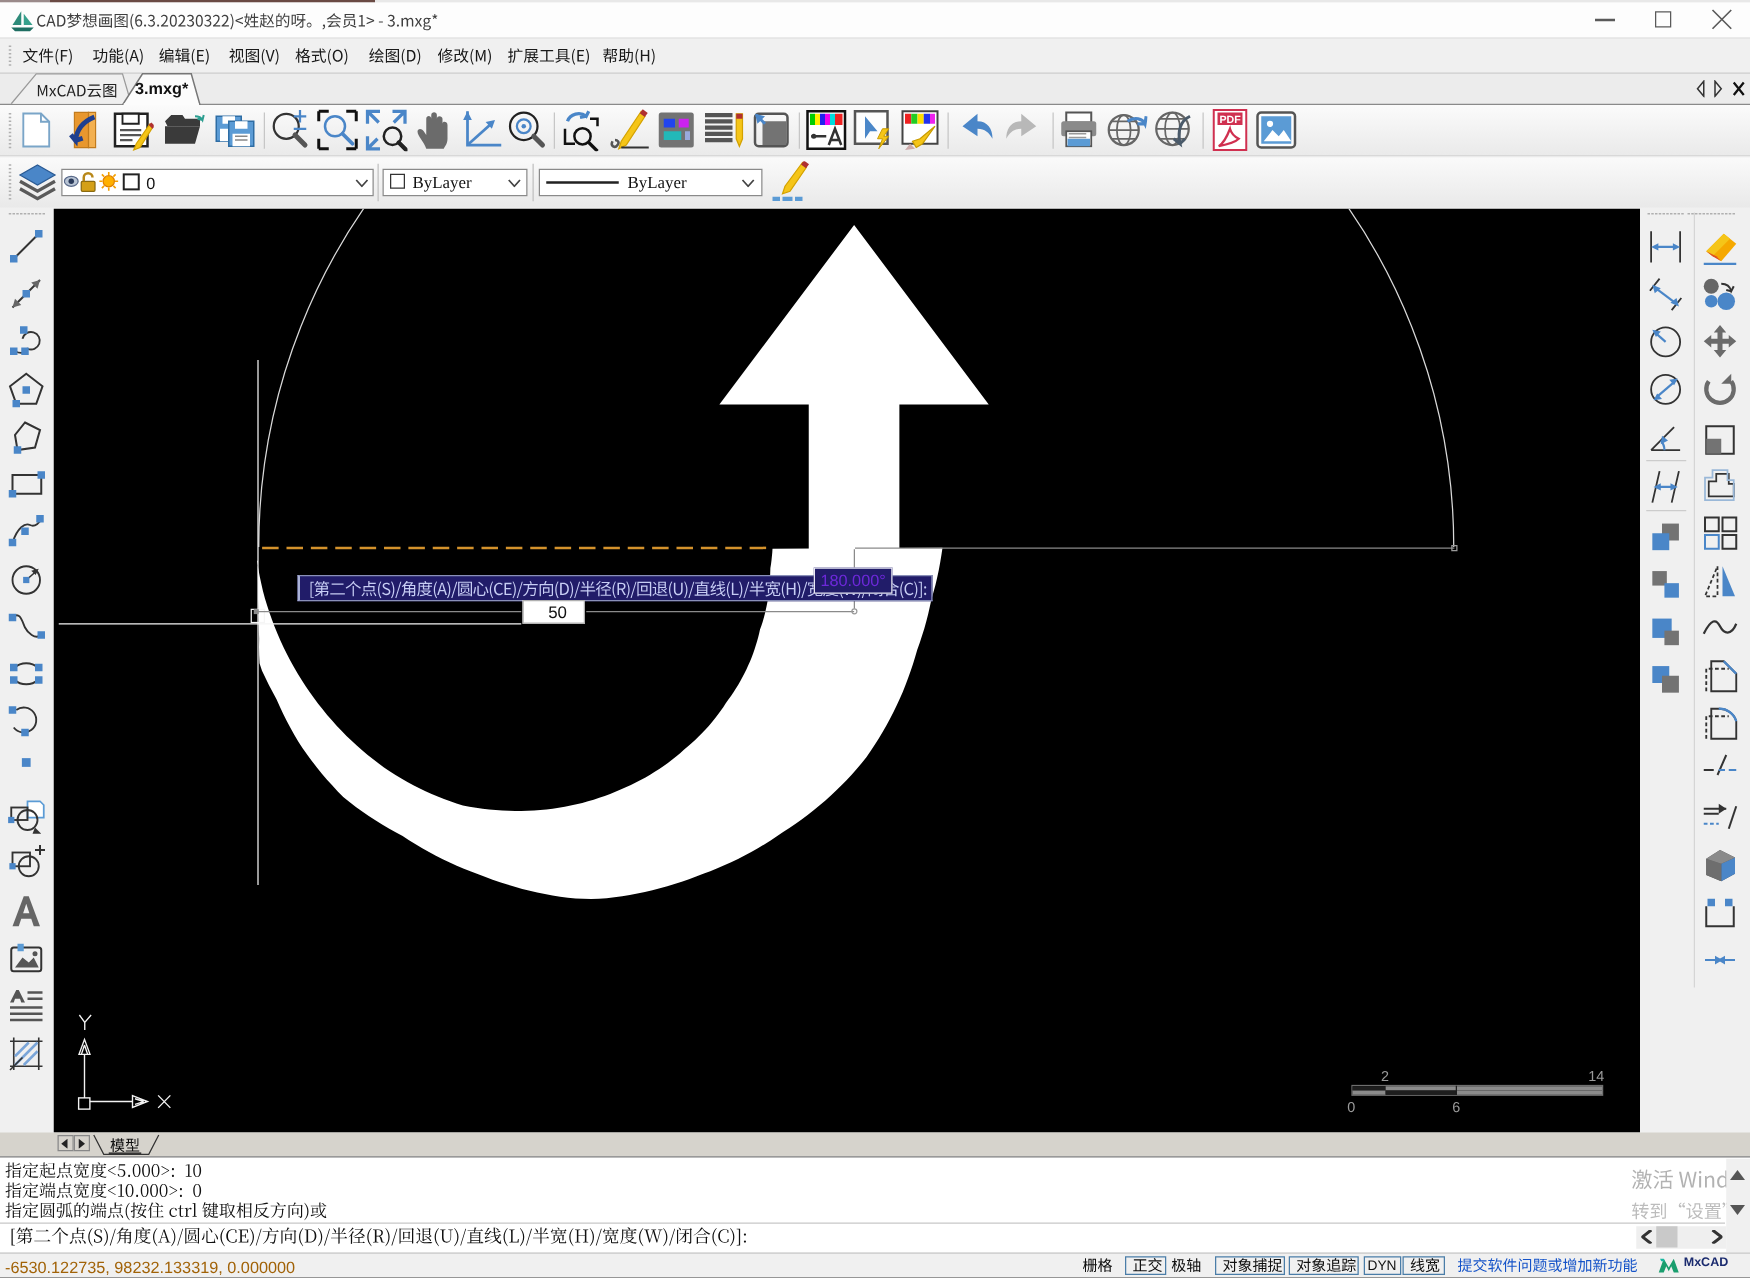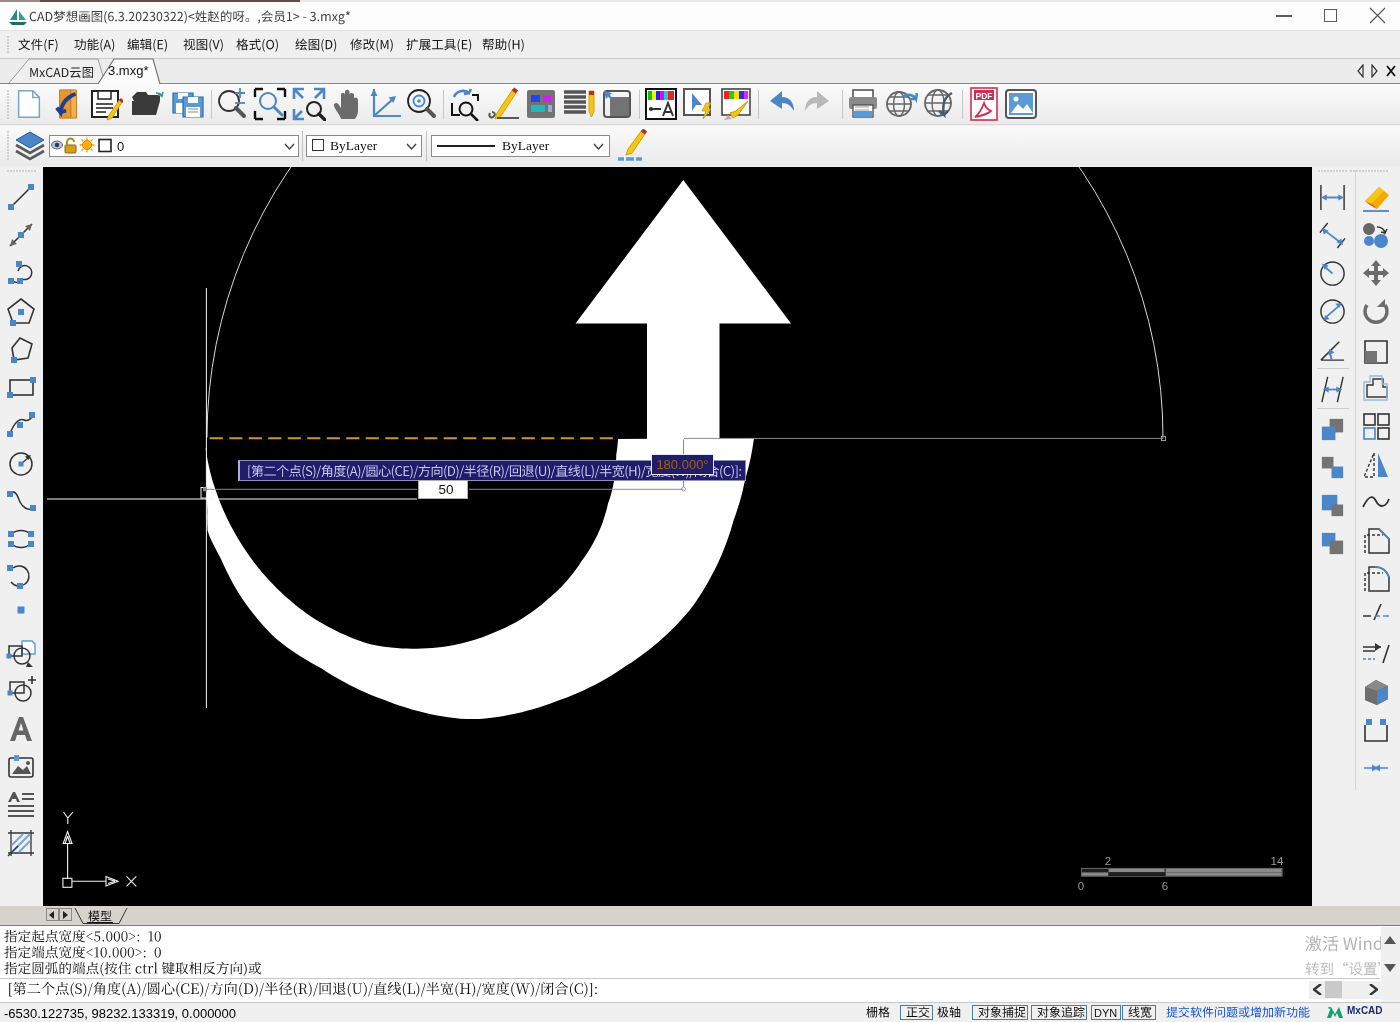--- a/index.html
+++ b/index.html
@@ -58,21 +58,21 @@
 <svg class="abs" style="left:6px;top:58px" width="110" height="26">
     <path d="M3 25 L23 1 L92 1 L99 25" fill="#efefef" stroke="#9a9a9a" stroke-width="1"></path>
   </svg>
 <svg style="position:absolute;left:29px;top:64.0px;overflow:visible" width="65" height="17">
     <path transform="translate(0,13.0)" d="M1.3 0.0H2.3V-5.0C2.3 -5.8 2.2 -6.9 2.1 -7.7H2.2L2.9 -5.6L4.6 -0.9H5.4L7.1 -5.6L7.8 -7.7H7.9C7.8 -6.9 7.8 -5.8 7.8 -5.0V0.0H8.8V-9.1H7.4L5.7 -4.2C5.5 -3.6 5.3 -3.0 5.1 -2.3H5.0C4.8 -3.0 4.6 -3.6 4.4 -4.2L2.6 -9.1H1.3Z M10.3 0.0H11.4L12.4 -1.6C12.6 -2.0 12.8 -2.4 13.0 -2.8H13.1C13.4 -2.4 13.6 -2.0 13.8 -1.6L14.8 0.0H16.1L13.8 -3.4L15.9 -6.7H14.7L13.9 -5.3C13.7 -4.9 13.5 -4.5 13.3 -4.1H13.2C13.0 -4.5 12.8 -4.9 12.6 -5.3L11.7 -6.7H10.4L12.5 -3.5Z M20.9 0.2C22.1 0.2 23.0 -0.3 23.7 -1.1L23.1 -1.9C22.5 -1.2 21.8 -0.8 21.0 -0.8C19.2 -0.8 18.1 -2.3 18.1 -4.6C18.1 -6.8 19.3 -8.2 21.0 -8.2C21.8 -8.2 22.4 -7.9 22.9 -7.4L23.5 -8.1C23.0 -8.7 22.1 -9.3 21.0 -9.3C18.7 -9.3 17.0 -7.5 17.0 -4.5C17.0 -1.6 18.6 0.2 20.9 0.2Z M24.2 0.0H25.4L26.2 -2.8H29.6L30.4 0.0H31.6L28.6 -9.1H27.3ZM26.5 -3.7 27.0 -5.1C27.3 -6.1 27.6 -7.1 27.9 -8.2H27.9C28.2 -7.1 28.5 -6.1 28.8 -5.1L29.3 -3.7Z M32.9 0.0H35.3C38.0 0.0 39.5 -1.7 39.5 -4.6C39.5 -7.5 38.0 -9.1 35.2 -9.1H32.9ZM34.1 -0.9V-8.2H35.1C37.3 -8.2 38.3 -6.9 38.3 -4.6C38.3 -2.3 37.3 -0.9 35.1 -0.9Z M42.3 -9.4V-8.5H50.7V-9.4ZM42.0 0.5C42.5 0.3 43.2 0.3 50.0 -0.3C50.3 0.2 50.6 0.6 50.8 1.0L51.7 0.5C51.1 -0.7 49.8 -2.5 48.8 -3.9L47.9 -3.4C48.4 -2.8 49.0 -1.9 49.5 -1.2L43.2 -0.7C44.2 -1.9 45.2 -3.4 46.1 -5.0H51.9V-5.9H40.9V-5.0H44.8C44.0 -3.4 42.9 -1.8 42.6 -1.4C42.2 -0.9 41.9 -0.6 41.6 -0.5C41.8 -0.2 41.9 0.3 42.0 0.5Z M57.3 -3.5C58.3 -3.2 59.5 -2.8 60.2 -2.5L60.6 -3.1C59.9 -3.4 58.7 -3.8 57.7 -4.0ZM56.0 -1.9C57.7 -1.7 59.9 -1.2 61.1 -0.8L61.5 -1.5C60.3 -1.8 58.1 -2.3 56.5 -2.5ZM53.7 -9.9V1.0H54.6V0.5H63.1V1.0H64.0V-9.9ZM54.6 -0.4V-9.0H63.1V-0.4ZM57.8 -8.8C57.1 -7.8 56.1 -6.8 55.0 -6.2C55.2 -6.0 55.5 -5.8 55.7 -5.6C56.0 -5.9 56.4 -6.2 56.8 -6.5C57.2 -6.1 57.6 -5.7 58.1 -5.4C57.1 -4.9 55.9 -4.5 54.8 -4.3C54.9 -4.1 55.1 -3.8 55.2 -3.5C56.4 -3.8 57.7 -4.3 58.9 -4.9C60.0 -4.4 61.1 -3.9 62.3 -3.7C62.4 -3.9 62.7 -4.2 62.8 -4.4C61.7 -4.6 60.6 -4.9 59.7 -5.4C60.6 -6.0 61.4 -6.7 61.9 -7.5L61.4 -7.8L61.2 -7.8H58.0C58.2 -8.0 58.4 -8.3 58.5 -8.5ZM57.3 -7.0 57.4 -7.1H60.6C60.2 -6.6 59.6 -6.2 58.9 -5.8C58.3 -6.1 57.7 -6.5 57.3 -7.0Z" fill="#222222"></path>
   </svg>
 <svg class="abs" style="left:94px;top:58px" width="75" height="26">
     <path d="M4 26 L20 1 L59 1 L66 26" fill="#fcfcfc" stroke="#777" stroke-width="1.2"></path>
     <path d="M5 25.5 L65 25.5" stroke="#fcfcfc" stroke-width="2"></path>
   </svg>
-<div class="abs" style="left:108px;top:63px;font-size:13px;font-weight:normal;color:#111">3.mxg*</div>
+<div class="abs" style="left:108px;top:63px;font-size:13px;font-weight:bold;color:#111">3.mxg*</div>
 <svg class="abs" style="left:1355px;top:64px" width="42" height="14">
     <path d="M8 1 L3 7 L8 13 Z" fill="none" stroke="#333" stroke-width="1.2"></path>
     <path d="M17 1 L22 7 L17 13 Z" fill="none" stroke="#333" stroke-width="1.2"></path>
     <path d="M32 2 L40 12 M40 2 L32 12" stroke="#111" stroke-width="1.8"></path>
   </svg>
 <div class="abs" style="left:0;top:84px;width:1400px;height:41px;background:linear-gradient(#fbfbfb,#eaeaea);border-bottom:1px solid #d8d8d8"></div>
 <svg class="abs" style="left:6px;top:90px" width="4" height="30">
     <path d="M1 1h2M1 4h2M1 7h2M1 10h2M1 13h2M1 16h2M1 19h2M1 22h2M1 25h2M1 28h2" stroke="#b0b0b0" stroke-width="1.2"></path>
   </svg>
 <div class="abs" style="left:211px;top:90px;width:1px;height:29px;background:#c6c6c6"></div>
@@ -552,21 +552,21 @@
 <text x="1165" y="889.5" text-anchor="middle">6</text>
 </g>
 </svg>
 <div class="abs" style="left:238px;top:459.5px;width:508px;height:21px;background:#211c69;border:1px solid #8a90b8;border-left:2.5px solid #aab2d8"></div>
 <svg style="position:absolute;left:247px;top:461.6px;overflow:visible" width="494" height="18">
     <path transform="translate(0,13.9)" d="M1.4 2.2H4.0V1.6H2.3V-9.8H4.0V-10.5H1.4Z M6.1 -5.3C6.0 -4.3 5.8 -3.2 5.6 -2.4H9.1C8.0 -1.2 6.3 -0.2 4.8 0.3C5.0 0.5 5.3 0.8 5.4 1.1C7.0 0.4 8.7 -0.7 9.9 -2.0V1.1H10.9V-2.4H14.7C14.5 -1.2 14.4 -0.7 14.2 -0.5C14.1 -0.4 14.0 -0.4 13.7 -0.4C13.5 -0.4 12.9 -0.4 12.2 -0.4C12.4 -0.2 12.5 0.2 12.5 0.5C13.2 0.5 13.8 0.5 14.2 0.5C14.6 0.5 14.8 0.4 15.0 0.2C15.4 -0.2 15.5 -1.0 15.7 -2.8C15.7 -3.0 15.7 -3.2 15.7 -3.2H10.9V-4.4H15.3V-7.4H5.6V-6.5H9.9V-5.3ZM6.9 -4.4H9.9V-3.2H6.7ZM10.9 -6.5H14.3V-5.3H10.9ZM6.6 -11.2C6.2 -9.9 5.4 -8.7 4.4 -7.9C4.7 -7.8 5.1 -7.6 5.3 -7.4C5.8 -7.9 6.3 -8.5 6.7 -9.2H7.4C7.7 -8.7 8.0 -8.0 8.1 -7.6L8.9 -7.9C8.9 -8.2 8.6 -8.7 8.4 -9.2H10.5V-10.0H7.1C7.3 -10.3 7.4 -10.6 7.6 -10.9ZM11.7 -11.2C11.4 -9.9 10.8 -8.8 10.0 -8.0C10.2 -7.9 10.6 -7.6 10.8 -7.5C11.2 -7.9 11.6 -8.5 12.0 -9.2H12.9C13.3 -8.7 13.7 -8.0 13.9 -7.6L14.8 -7.9C14.6 -8.3 14.3 -8.8 14.0 -9.2H16.3V-10.0H12.3C12.5 -10.3 12.6 -10.6 12.7 -10.9Z M18.3 -9.2V-8.1H27.8V-9.2ZM17.2 -1.4V-0.3H28.9V-1.4Z M35.1 -7.2V1.0H36.1V-7.2ZM35.7 -11.1C34.4 -8.9 32.0 -7.0 29.5 -5.9C29.7 -5.6 30.0 -5.3 30.2 -5.0C32.2 -6.0 34.2 -7.5 35.6 -9.3C37.4 -7.3 39.1 -6.0 41.1 -5.0C41.2 -5.3 41.5 -5.6 41.8 -5.9C39.8 -6.9 37.9 -8.1 36.2 -10.1L36.6 -10.7Z M44.7 -6.1H51.6V-3.8H44.7ZM46.1 -1.7C46.2 -0.8 46.3 0.3 46.3 0.9L47.3 0.8C47.3 0.2 47.2 -0.9 47.0 -1.8ZM48.8 -1.7C49.2 -0.9 49.6 0.3 49.7 0.9L50.7 0.7C50.5 0.0 50.1 -1.1 49.7 -1.9ZM51.5 -1.8C52.2 -1.0 52.9 0.2 53.2 1.0L54.1 0.6C53.8 -0.2 53.0 -1.3 52.4 -2.1ZM43.9 -2.0C43.5 -1.1 42.8 0.0 42.1 0.6L43.0 1.0C43.8 0.3 44.4 -0.8 44.9 -1.8ZM43.8 -7.1V-2.9H52.6V-7.1H48.6V-8.8H53.6V-9.7H48.6V-11.1H47.6V-7.1Z M57.3 2.6 58.1 2.3C56.9 0.4 56.4 -1.9 56.4 -4.1C56.4 -6.3 56.9 -8.6 58.1 -10.5L57.3 -10.8C56.1 -8.8 55.4 -6.7 55.4 -4.1C55.4 -1.5 56.1 0.6 57.3 2.6Z M62.0 0.2C64.0 0.2 65.3 -1.0 65.3 -2.6C65.3 -4.0 64.4 -4.7 63.3 -5.2L61.9 -5.8C61.2 -6.1 60.3 -6.4 60.3 -7.4C60.3 -8.2 61.0 -8.8 62.1 -8.8C63.0 -8.8 63.7 -8.4 64.3 -7.9L65.0 -8.7C64.3 -9.4 63.3 -9.8 62.1 -9.8C60.4 -9.8 59.1 -8.8 59.1 -7.3C59.1 -5.9 60.2 -5.2 61.1 -4.8L62.4 -4.2C63.4 -3.8 64.1 -3.5 64.1 -2.5C64.1 -1.5 63.3 -0.9 62.0 -0.9C61.0 -0.9 60.0 -1.4 59.4 -2.1L58.6 -1.3C59.5 -0.4 60.6 0.2 62.0 0.2Z M66.6 2.6C67.8 0.6 68.5 -1.5 68.5 -4.1C68.5 -6.7 67.8 -8.8 66.6 -10.8L65.8 -10.5C66.9 -8.6 67.5 -6.3 67.5 -4.1C67.5 -1.9 66.9 0.4 65.8 2.3Z M69.2 2.4H70.1L74.1 -10.5H73.2Z M77.2 -7.1H80.1V-5.5H77.2ZM77.2 -8.0H77.1C77.5 -8.5 77.9 -8.9 78.2 -9.4H81.9C81.6 -8.9 81.2 -8.4 80.9 -8.0ZM84.2 -7.1V-5.5H81.1V-7.1ZM78.1 -11.1C77.4 -9.8 76.2 -8.2 74.4 -7.0C74.6 -6.8 75.0 -6.5 75.1 -6.3C75.5 -6.5 75.8 -6.8 76.2 -7.1V-4.7C76.2 -3.1 76.0 -1.0 74.5 0.4C74.7 0.6 75.1 1.0 75.3 1.2C76.2 0.3 76.6 -0.8 76.9 -2.0H80.1V0.8H81.1V-2.0H84.2V-0.2C84.2 -0.0 84.1 0.0 83.9 0.0C83.7 0.1 82.9 0.1 82.0 0.0C82.2 0.3 82.3 0.7 82.4 1.0C83.5 1.0 84.2 1.0 84.6 0.8C85.1 0.7 85.2 0.4 85.2 -0.2V-8.0H82.0C82.5 -8.6 83.0 -9.2 83.4 -9.8L82.7 -10.3L82.5 -10.2H78.8L79.2 -10.9ZM77.2 -4.6H80.1V-2.9H77.1C77.1 -3.5 77.2 -4.1 77.2 -4.6ZM84.2 -4.6V-2.9H81.1V-4.6Z M91.3 -8.5V-7.4H89.2V-6.5H91.3V-4.3H96.5V-6.5H98.6V-7.4H96.5V-8.5H95.5V-7.4H92.3V-8.5ZM95.5 -6.5V-5.1H92.3V-6.5ZM96.2 -2.7C95.6 -2.0 94.8 -1.5 93.9 -1.0C92.9 -1.5 92.2 -2.0 91.6 -2.7ZM89.4 -3.5V-2.7H91.1L90.6 -2.5C91.2 -1.8 91.9 -1.1 92.8 -0.6C91.5 -0.2 90.2 0.0 88.8 0.1C88.9 0.4 89.1 0.7 89.2 1.0C90.8 0.8 92.4 0.5 93.8 -0.1C95.1 0.5 96.7 0.9 98.3 1.1C98.5 0.8 98.7 0.4 98.9 0.2C97.5 0.1 96.1 -0.2 94.9 -0.6C96.1 -1.2 97.1 -2.1 97.7 -3.2L97.1 -3.5L96.9 -3.5ZM92.5 -10.9C92.7 -10.6 92.9 -10.2 93.0 -9.8H87.9V-6.2C87.9 -4.2 87.8 -1.4 86.7 0.6C87.0 0.7 87.4 0.9 87.6 1.1C88.7 -1.0 88.9 -4.1 88.9 -6.2V-8.8H98.7V-9.8H94.1C94.0 -10.2 93.7 -10.7 93.5 -11.2Z M102.0 2.6 102.7 2.3C101.6 0.4 101.0 -1.9 101.0 -4.1C101.0 -6.3 101.6 -8.6 102.7 -10.5L102.0 -10.8C100.7 -8.8 100.0 -6.7 100.0 -4.1C100.0 -1.5 100.7 0.6 102.0 2.6Z M102.7 0.0H103.9L104.9 -3.0H108.4L109.3 0.0H110.6L107.3 -9.7H106.0ZM105.2 -3.9 105.6 -5.4C106.0 -6.5 106.3 -7.6 106.6 -8.7H106.7C107.0 -7.6 107.3 -6.5 107.6 -5.4L108.1 -3.9Z M111.4 2.6C112.6 0.6 113.3 -1.5 113.3 -4.1C113.3 -6.7 112.6 -8.8 111.4 -10.8L110.6 -10.5C111.7 -8.6 112.3 -6.3 112.3 -4.1C112.3 -1.9 111.7 0.4 110.6 2.3Z M114.0 2.4H114.9L118.9 -10.5H118.0Z M122.9 -8.3H127.1V-7.3H122.9ZM122.0 -9.0V-6.6H128.0V-9.0ZM124.7 -4.6V-3.9C124.7 -3.1 124.4 -2.0 120.9 -1.4C121.0 -1.2 121.3 -0.8 121.4 -0.6C125.1 -1.5 125.5 -2.8 125.5 -3.8V-4.6ZM125.3 -2.1C126.4 -1.7 127.8 -1.0 128.5 -0.6L128.9 -1.3C128.2 -1.7 126.8 -2.3 125.7 -2.8ZM121.7 -5.8V-2.4H122.6V-5.1H127.4V-2.5H128.4V-5.8ZM119.5 -10.5V1.0H120.5V0.5H129.6V1.0H130.6V-10.5ZM120.5 -0.3V-9.7H129.6V-0.3Z M134.9 -7.4V-0.9C134.9 0.4 135.3 0.8 136.8 0.8C137.1 0.8 139.1 0.8 139.4 0.8C140.9 0.8 141.2 0.1 141.4 -2.4C141.1 -2.5 140.7 -2.7 140.4 -2.9C140.3 -0.6 140.2 -0.1 139.4 -0.1C138.9 -0.1 137.2 -0.1 136.9 -0.1C136.1 -0.1 136.0 -0.2 136.0 -0.9V-7.4ZM132.8 -6.4C132.6 -4.8 132.2 -2.8 131.6 -1.4L132.6 -1.0C133.2 -2.4 133.6 -4.7 133.8 -6.2ZM141.1 -6.4C141.8 -4.8 142.5 -2.7 142.8 -1.4L143.8 -1.8C143.5 -3.1 142.8 -5.2 142.0 -6.8ZM135.5 -10.0C136.8 -9.1 138.4 -7.8 139.1 -7.0L139.8 -7.7C139.0 -8.5 137.5 -9.8 136.2 -10.6Z M146.8 2.6 147.5 2.3C146.4 0.4 145.8 -1.9 145.8 -4.1C145.8 -6.3 146.4 -8.6 147.5 -10.5L146.8 -10.8C145.6 -8.8 144.8 -6.7 144.8 -4.1C144.8 -1.5 145.6 0.6 146.8 2.6Z M152.4 0.2C153.7 0.2 154.6 -0.3 155.4 -1.2L154.7 -2.0C154.1 -1.3 153.4 -0.9 152.5 -0.9C150.6 -0.9 149.5 -2.4 149.5 -4.9C149.5 -7.3 150.7 -8.8 152.5 -8.8C153.4 -8.8 154.0 -8.4 154.5 -7.9L155.2 -8.7C154.6 -9.3 153.7 -9.8 152.5 -9.8C150.1 -9.8 148.2 -8.0 148.2 -4.8C148.2 -1.7 150.0 0.2 152.4 0.2Z M156.6 0.0H162.3V-1.0H157.8V-4.6H161.5V-5.6H157.8V-8.6H162.2V-9.7H156.6Z M163.7 2.6C164.9 0.6 165.7 -1.5 165.7 -4.1C165.7 -6.7 164.9 -8.8 163.7 -10.8L163.0 -10.5C164.1 -8.6 164.7 -6.3 164.7 -4.1C164.7 -1.9 164.1 0.4 163.0 2.3Z M166.4 2.4H167.3L171.2 -10.5H170.4Z M176.6 -10.8C177.0 -10.2 177.4 -9.3 177.5 -8.8H171.7V-7.8H175.3C175.1 -4.8 174.8 -1.4 171.4 0.3C171.7 0.5 172.0 0.8 172.1 1.1C174.6 -0.2 175.6 -2.4 176.1 -4.8H180.8C180.6 -1.8 180.3 -0.5 179.9 -0.2C179.8 -0.0 179.6 0.0 179.3 0.0C178.9 0.0 178.0 -0.0 177.1 -0.1C177.3 0.2 177.4 0.6 177.4 0.9C178.3 0.9 179.2 1.0 179.6 0.9C180.1 0.9 180.5 0.8 180.8 0.4C181.3 -0.1 181.6 -1.5 181.8 -5.3C181.9 -5.4 181.9 -5.7 181.9 -5.7H176.2C176.3 -6.4 176.3 -7.1 176.4 -7.8H183.2V-8.8H177.6L178.5 -9.2C178.3 -9.7 177.9 -10.5 177.6 -11.2Z M189.2 -11.1C189.0 -10.4 188.7 -9.5 188.3 -8.8H184.7V1.1H185.7V-7.8H194.4V-0.3C194.4 -0.0 194.3 0.1 194.0 0.1C193.7 0.1 192.8 0.1 191.9 0.0C192.0 0.3 192.2 0.8 192.2 1.1C193.4 1.1 194.3 1.0 194.7 0.9C195.2 0.7 195.4 0.4 195.4 -0.3V-8.8H189.4C189.7 -9.4 190.1 -10.2 190.4 -10.9ZM188.3 -5.2H191.6V-2.6H188.3ZM187.4 -6.1V-0.8H188.3V-1.7H192.6V-6.1Z M199.1 2.6 199.9 2.3C198.7 0.4 198.2 -1.9 198.2 -4.1C198.2 -6.3 198.7 -8.6 199.9 -10.5L199.1 -10.8C197.9 -8.8 197.2 -6.7 197.2 -4.1C197.2 -1.5 197.9 0.6 199.1 2.6Z M201.1 0.0H203.6C206.5 0.0 208.1 -1.8 208.1 -4.9C208.1 -8.0 206.5 -9.7 203.6 -9.7H201.1ZM202.4 -1.0V-8.7H203.4C205.7 -8.7 206.9 -7.3 206.9 -4.9C206.9 -2.4 205.7 -1.0 203.4 -1.0Z M209.6 2.6C210.8 0.6 211.5 -1.5 211.5 -4.1C211.5 -6.7 210.8 -8.8 209.6 -10.8L208.8 -10.5C210.0 -8.6 210.5 -6.3 210.5 -4.1C210.5 -1.9 210.0 0.4 208.8 2.3Z M212.3 2.4H213.1L217.1 -10.5H216.2Z M218.6 -10.4C219.2 -9.5 219.9 -8.2 220.1 -7.4L221.1 -7.8C220.8 -8.6 220.1 -9.8 219.5 -10.7ZM226.9 -10.8C226.6 -9.8 225.9 -8.5 225.3 -7.7L226.2 -7.4C226.7 -8.2 227.4 -9.4 228.0 -10.4ZM222.7 -11.1V-6.8H218.2V-5.8H222.7V-3.7H217.4V-2.7H222.7V1.0H223.7V-2.7H229.2V-3.7H223.7V-5.8H228.4V-6.8H223.7V-11.1Z M232.6 -11.1C232.1 -10.1 230.9 -9.0 229.9 -8.3C230.1 -8.1 230.3 -7.8 230.4 -7.5C231.6 -8.3 232.8 -9.5 233.6 -10.7ZM234.3 -10.4V-9.5H239.4C238.0 -7.7 235.6 -6.3 233.4 -5.6C233.6 -5.4 233.8 -5.0 234.0 -4.8C235.2 -5.2 236.6 -5.9 237.8 -6.7C239.0 -6.2 240.5 -5.4 241.3 -4.8L241.9 -5.6C241.1 -6.1 239.8 -6.8 238.6 -7.3C239.6 -8.1 240.4 -9.0 241.0 -10.0L240.2 -10.4L240.1 -10.4ZM234.3 -4.4V-3.5H237.2V-0.2H233.5V0.7H241.9V-0.2H238.2V-3.5H241.1V-4.4ZM232.9 -8.1C232.1 -6.8 230.9 -5.4 229.7 -4.6C229.9 -4.3 230.2 -3.8 230.2 -3.6C230.7 -4.0 231.2 -4.4 231.6 -4.9V1.1H232.6V-6.1C233.0 -6.7 233.4 -7.2 233.7 -7.8Z M245.0 2.6 245.7 2.3C244.6 0.4 244.0 -1.9 244.0 -4.1C244.0 -6.3 244.6 -8.6 245.7 -10.5L245.0 -10.8C243.8 -8.8 243.0 -6.7 243.0 -4.1C243.0 -1.5 243.8 0.6 245.0 2.6Z M248.2 -5.1V-8.7H249.8C251.4 -8.7 252.2 -8.2 252.2 -7.0C252.2 -5.7 251.4 -5.1 249.8 -5.1ZM252.3 0.0H253.7L251.2 -4.2C252.5 -4.6 253.4 -5.5 253.4 -7.0C253.4 -9.0 252.0 -9.7 250.0 -9.7H247.0V0.0H248.2V-4.1H250.0Z M254.7 2.6C255.9 0.6 256.7 -1.5 256.7 -4.1C256.7 -6.7 255.9 -8.8 254.7 -10.8L254.0 -10.5C255.1 -8.6 255.7 -6.3 255.7 -4.1C255.7 -1.9 255.1 0.4 254.0 2.3Z M257.4 2.4H258.3L262.2 -10.5H261.4Z M266.8 -6.6H270.0V-3.6H266.8ZM265.8 -7.5V-2.7H271.0V-7.5ZM262.9 -10.5V1.0H263.9V0.3H272.9V1.0H274.0V-10.5ZM263.9 -0.6V-9.6H272.9V-0.6Z M275.5 -10.0C276.2 -9.4 277.0 -8.5 277.4 -7.9L278.2 -8.4C277.8 -9.1 276.9 -9.9 276.2 -10.6ZM284.7 -7.7V-6.4H280.6V-7.7ZM284.7 -8.4H280.6V-9.7H284.7ZM279.5 -1.1C279.7 -1.3 280.1 -1.4 282.9 -2.2C282.9 -2.4 282.9 -2.8 282.9 -3.0L280.6 -2.4V-5.5H285.7V-10.5H279.6V-2.9C279.6 -2.3 279.2 -2.0 279.0 -1.9C279.2 -1.7 279.4 -1.3 279.5 -1.1ZM281.8 -4.6C283.2 -3.6 284.9 -2.1 285.7 -1.1L286.4 -1.7C286.0 -2.2 285.3 -2.9 284.5 -3.5C285.2 -3.9 286.0 -4.5 286.7 -5.0L285.9 -5.6C285.4 -5.1 284.6 -4.5 283.9 -4.0C283.4 -4.4 282.9 -4.8 282.5 -5.1ZM277.8 -6.4H275.1V-5.5H276.9V-1.4C276.3 -1.2 275.6 -0.6 274.9 0.0L275.6 0.8C276.3 0.0 276.9 -0.7 277.4 -0.7C277.7 -0.7 278.2 -0.3 278.7 0.0C279.6 0.6 280.8 0.7 282.3 0.7C283.6 0.7 285.9 0.6 286.9 0.6C286.9 0.3 287.0 -0.2 287.1 -0.4C285.8 -0.3 283.9 -0.2 282.3 -0.2C280.9 -0.2 279.8 -0.3 278.9 -0.7C278.4 -1.0 278.1 -1.3 277.8 -1.4Z M290.1 2.6 290.9 2.3C289.7 0.4 289.2 -1.9 289.2 -4.1C289.2 -6.3 289.7 -8.6 290.9 -10.5L290.1 -10.8C288.9 -8.8 288.2 -6.7 288.2 -4.1C288.2 -1.5 288.9 0.6 290.1 2.6Z M295.6 0.2C297.6 0.2 299.1 -0.9 299.1 -4.0V-9.7H297.9V-4.0C297.9 -1.6 296.9 -0.9 295.6 -0.9C294.3 -0.9 293.3 -1.6 293.3 -4.0V-9.7H292.1V-4.0C292.1 -0.9 293.6 0.2 295.6 0.2Z M301.0 2.6C302.2 0.6 303.0 -1.5 303.0 -4.1C303.0 -6.7 302.2 -8.8 301.0 -10.8L300.3 -10.5C301.4 -8.6 302.0 -6.3 302.0 -4.1C302.0 -1.9 301.4 0.4 300.3 2.3Z M303.7 2.4H304.6L308.5 -10.5H307.7Z M310.6 -8.0V-0.3H308.7V0.6H320.7V-0.3H318.9V-8.0H314.7L314.9 -9.1H320.3V-9.9H315.1L315.2 -11.0L314.1 -11.1L314.0 -9.9H309.1V-9.1H313.9L313.7 -8.0ZM311.6 -5.3H317.9V-4.2H311.6ZM311.6 -6.0V-7.2H317.9V-6.0ZM311.6 -3.4H317.9V-2.3H311.6ZM311.6 -0.3V-1.5H317.9V-0.3Z M321.4 -0.7 321.6 0.2C322.8 -0.1 324.4 -0.6 326.0 -1.1L325.8 -1.9C324.2 -1.4 322.5 -1.0 321.4 -0.7ZM330.0 -10.3C330.6 -10.0 331.5 -9.5 331.9 -9.1L332.5 -9.7C332.1 -10.1 331.2 -10.6 330.6 -10.9ZM321.6 -5.6C321.8 -5.7 322.1 -5.8 323.8 -6.0C323.2 -5.1 322.7 -4.4 322.4 -4.2C322.0 -3.7 321.7 -3.4 321.4 -3.3C321.5 -3.1 321.7 -2.6 321.7 -2.4C322.0 -2.6 322.5 -2.7 325.8 -3.4C325.7 -3.6 325.7 -3.9 325.8 -4.2L323.1 -3.7C324.1 -4.9 325.1 -6.4 326.0 -7.8L325.2 -8.3C324.9 -7.8 324.6 -7.3 324.3 -6.9L322.7 -6.7C323.4 -7.8 324.2 -9.2 324.8 -10.6L323.9 -11.0C323.3 -9.5 322.4 -7.8 322.1 -7.3C321.8 -6.9 321.6 -6.6 321.3 -6.5C321.4 -6.3 321.6 -5.8 321.6 -5.6ZM332.4 -4.6C331.9 -3.8 331.2 -3.0 330.3 -2.3C330.1 -3.0 329.9 -3.9 329.8 -4.8L333.1 -5.5L333.0 -6.3L329.7 -5.7C329.6 -6.3 329.5 -6.9 329.5 -7.5L332.8 -8.0L332.6 -8.8L329.4 -8.4C329.4 -9.3 329.4 -10.2 329.4 -11.1H328.4C328.4 -10.1 328.4 -9.2 328.5 -8.2L326.4 -7.9L326.6 -7.0L328.6 -7.3C328.6 -6.7 328.7 -6.1 328.7 -5.6L326.1 -5.1L326.3 -4.2L328.8 -4.7C329.0 -3.6 329.2 -2.6 329.5 -1.8C328.4 -1.0 327.1 -0.4 325.7 0.0C326.0 0.2 326.2 0.6 326.3 0.8C327.6 0.4 328.8 -0.2 329.8 -0.9C330.4 0.3 331.1 1.0 332.0 1.0C332.9 1.0 333.2 0.6 333.4 -0.9C333.2 -1.0 332.9 -1.2 332.7 -1.4C332.6 -0.3 332.5 0.1 332.1 0.1C331.5 0.1 331.0 -0.5 330.6 -1.5C331.7 -2.2 332.6 -3.2 333.2 -4.2Z M336.4 2.6 337.2 2.3C336.0 0.4 335.5 -1.9 335.5 -4.1C335.5 -6.3 336.0 -8.6 337.2 -10.5L336.4 -10.8C335.2 -8.8 334.5 -6.7 334.5 -4.1C334.5 -1.5 335.2 0.6 336.4 2.6Z M338.5 0.0H343.9V-1.0H339.7V-9.7H338.5Z M345.0 2.6C346.2 0.6 346.9 -1.5 346.9 -4.1C346.9 -6.7 346.2 -8.8 345.0 -10.8L344.2 -10.5C345.4 -8.6 345.9 -6.3 345.9 -4.1C345.9 -1.9 345.4 0.4 344.2 2.3Z M347.7 2.4H348.5L352.5 -10.5H351.6Z M354.0 -10.4C354.6 -9.5 355.3 -8.2 355.5 -7.4L356.5 -7.8C356.2 -8.6 355.5 -9.8 354.9 -10.7ZM362.3 -10.8C362.0 -9.8 361.3 -8.5 360.7 -7.7L361.6 -7.4C362.1 -8.2 362.8 -9.4 363.4 -10.4ZM358.1 -11.1V-6.8H353.6V-5.8H358.1V-3.7H352.8V-2.7H358.1V1.0H359.1V-2.7H364.6V-3.7H359.1V-5.8H363.8V-6.8H359.1V-11.1Z M371.5 -2.5V-0.4C371.5 0.6 371.9 0.9 373.2 0.9C373.5 0.9 375.4 0.9 375.7 0.9C376.9 0.9 377.2 0.4 377.3 -1.6C377.1 -1.6 376.7 -1.8 376.4 -2.0C376.4 -0.2 376.3 0.0 375.6 0.0C375.2 0.0 373.6 0.0 373.3 0.0C372.7 0.0 372.5 -0.0 372.5 -0.4V-2.5ZM370.5 -4.2V-3.1C370.5 -2.1 370.1 -0.6 365.2 0.4C365.4 0.6 365.7 1.0 365.9 1.3C370.9 0.1 371.5 -1.7 371.5 -3.1V-4.2ZM367.3 -5.5V-1.3H368.3V-4.6H374.1V-1.4H375.2V-5.5ZM370.3 -10.9C370.5 -10.6 370.7 -10.2 370.8 -9.9H365.6V-7.5H366.6V-9.1H375.9V-7.5H376.9V-9.9H372.0C371.9 -10.3 371.6 -10.8 371.4 -11.2ZM372.5 -8.6V-7.7H370.0V-8.6H369.0V-7.7H366.9V-6.9H369.0V-6.0H370.0V-6.9H372.5V-6.0H373.5V-6.9H375.6V-7.7H373.5V-8.6Z M380.4 2.6 381.1 2.3C380.0 0.4 379.4 -1.9 379.4 -4.1C379.4 -6.3 380.0 -8.6 381.1 -10.5L380.4 -10.8C379.2 -8.8 378.4 -6.7 378.4 -4.1C378.4 -1.5 379.2 0.6 380.4 2.6Z M382.4 0.0H383.6V-4.6H388.1V0.0H389.4V-9.7H388.1V-5.6H383.6V-9.7H382.4Z M391.4 2.6C392.6 0.6 393.3 -1.5 393.3 -4.1C393.3 -6.7 392.6 -8.8 391.4 -10.8L390.6 -10.5C391.7 -8.6 392.3 -6.3 392.3 -4.1C392.3 -1.9 391.7 0.4 390.6 2.3Z M394.0 2.4H394.9L398.9 -10.5H398.0Z M405.4 -2.5V-0.4C405.4 0.6 405.7 0.9 407.1 0.9C407.3 0.9 409.2 0.9 409.5 0.9C410.7 0.9 411.0 0.4 411.1 -1.6C410.9 -1.6 410.5 -1.8 410.2 -2.0C410.2 -0.2 410.1 0.0 409.4 0.0C409.0 0.0 407.5 0.0 407.1 0.0C406.5 0.0 406.3 -0.0 406.3 -0.4V-2.5ZM404.3 -4.2V-3.1C404.3 -2.1 403.9 -0.6 399.0 0.4C399.2 0.6 399.5 1.0 399.7 1.3C404.7 0.1 405.3 -1.7 405.3 -3.1V-4.2ZM401.1 -5.5V-1.3H402.1V-4.6H407.9V-1.4H409.0V-5.5ZM404.2 -10.9C404.3 -10.6 404.5 -10.2 404.7 -9.9H399.5V-7.5H400.4V-9.1H409.7V-7.5H410.7V-9.9H405.9C405.7 -10.3 405.4 -10.8 405.2 -11.2ZM406.3 -8.6V-7.7H403.8V-8.6H402.8V-7.7H400.7V-6.9H402.8V-6.0H403.8V-6.9H406.3V-6.0H407.3V-6.9H409.4V-7.7H407.3V-8.6Z M416.1 -8.5V-7.4H414.0V-6.5H416.1V-4.3H421.3V-6.5H423.4V-7.4H421.3V-8.5H420.3V-7.4H417.1V-8.5ZM420.3 -6.5V-5.1H417.1V-6.5ZM421.0 -2.7C420.4 -2.0 419.6 -1.5 418.7 -1.0C417.7 -1.5 417.0 -2.0 416.4 -2.7ZM414.2 -3.5V-2.7H415.9L415.5 -2.5C416.0 -1.8 416.7 -1.1 417.6 -0.6C416.3 -0.2 415.0 0.0 413.6 0.1C413.7 0.4 413.9 0.7 414.0 1.0C415.6 0.8 417.2 0.5 418.6 -0.1C419.9 0.5 421.5 0.9 423.1 1.1C423.3 0.8 423.5 0.4 423.7 0.2C422.3 0.1 420.9 -0.2 419.7 -0.6C420.9 -1.2 421.9 -2.1 422.5 -3.2L421.9 -3.5L421.7 -3.5ZM417.3 -10.9C417.5 -10.6 417.7 -10.2 417.8 -9.8H412.7V-6.2C412.7 -4.2 412.6 -1.4 411.5 0.6C411.8 0.7 412.2 0.9 412.4 1.1C413.5 -1.0 413.7 -4.1 413.7 -6.2V-8.8H423.5V-9.8H418.9C418.8 -10.2 418.5 -10.7 418.3 -11.2Z M426.8 2.6 427.5 2.3C426.4 0.4 425.8 -1.9 425.8 -4.1C425.8 -6.3 426.4 -8.6 427.5 -10.5L426.8 -10.8C425.5 -8.8 424.8 -6.7 424.8 -4.1C424.8 -1.5 425.5 0.6 426.8 2.6Z M429.8 0.0H431.3L432.7 -5.8C432.9 -6.6 433.1 -7.3 433.2 -8.0H433.3C433.4 -7.3 433.6 -6.6 433.7 -5.8L435.2 0.0H436.7L438.7 -9.7H437.5L436.5 -4.4C436.3 -3.4 436.1 -2.3 436.0 -1.3H435.9C435.6 -2.3 435.4 -3.4 435.2 -4.4L433.8 -9.7H432.7L431.4 -4.4C431.1 -3.4 430.9 -2.3 430.7 -1.3H430.6C430.4 -2.3 430.3 -3.4 430.1 -4.4L429.0 -9.7H427.8Z M439.7 2.6C440.9 0.6 441.7 -1.5 441.7 -4.1C441.7 -6.7 440.9 -8.8 439.7 -10.8L439.0 -10.5C440.1 -8.6 440.7 -6.3 440.7 -4.1C440.7 -1.9 440.1 0.4 439.0 2.3Z M442.4 2.4H443.3L447.2 -10.5H446.4Z M448.0 -8.1V1.1H449.0V-8.1ZM448.2 -10.5C448.8 -9.9 449.5 -9.0 449.8 -8.5L450.6 -9.0C450.3 -9.6 449.6 -10.4 449.0 -10.9ZM454.2 -8.5V-6.8H450.0V-5.8H453.7C452.8 -4.4 451.2 -3.0 449.4 -2.1C449.6 -1.9 449.9 -1.6 450.1 -1.4C451.8 -2.3 453.2 -3.5 454.2 -5.0V-1.3C454.2 -1.1 454.2 -1.1 454.0 -1.1C453.7 -1.1 453.0 -1.1 452.2 -1.1C452.4 -0.8 452.5 -0.4 452.6 -0.1C453.6 -0.1 454.3 -0.1 454.7 -0.3C455.1 -0.4 455.3 -0.7 455.3 -1.3V-5.8H457.1V-6.8H455.3V-8.5ZM451.5 -10.4V-9.4H457.9V-0.2C457.9 -0.0 457.8 0.0 457.6 0.1C457.5 0.1 456.8 0.1 456.2 0.0C456.4 0.3 456.5 0.7 456.5 1.0C457.4 1.0 458.0 1.0 458.4 0.8C458.7 0.6 458.9 0.4 458.9 -0.2V-10.4Z M466.2 -11.1C464.9 -9.1 462.4 -7.3 459.9 -6.3C460.2 -6.1 460.5 -5.7 460.6 -5.5C461.3 -5.8 462.0 -6.1 462.7 -6.5V-5.9H469.3V-6.7C470.0 -6.3 470.7 -5.9 471.5 -5.6C471.6 -5.9 471.9 -6.2 472.2 -6.5C470.1 -7.4 468.2 -8.4 466.7 -10.1L467.1 -10.7ZM463.1 -6.8C464.2 -7.5 465.2 -8.4 466.1 -9.4C467.1 -8.3 468.1 -7.5 469.3 -6.8ZM462.0 -4.3V1.0H463.0V0.3H469.1V1.0H470.2V-4.3ZM463.0 -0.6V-3.4H469.1V-0.6Z M475.1 2.6 475.9 2.3C474.7 0.4 474.2 -1.9 474.2 -4.1C474.2 -6.3 474.7 -8.6 475.9 -10.5L475.1 -10.8C473.9 -8.8 473.2 -6.7 473.2 -4.1C473.2 -1.5 473.9 0.6 475.1 2.6Z M480.8 0.2C482.0 0.2 483.0 -0.3 483.8 -1.2L483.1 -2.0C482.5 -1.3 481.8 -0.9 480.8 -0.9C479.0 -0.9 477.8 -2.4 477.8 -4.9C477.8 -7.3 479.1 -8.8 480.9 -8.8C481.7 -8.8 482.4 -8.4 482.9 -7.9L483.5 -8.7C483.0 -9.3 482.0 -9.8 480.9 -9.8C478.4 -9.8 476.6 -8.0 476.6 -4.8C476.6 -1.7 478.4 0.2 480.8 0.2Z M484.9 2.6C486.1 0.6 486.9 -1.5 486.9 -4.1C486.9 -6.7 486.1 -8.8 484.9 -10.8L484.2 -10.5C485.3 -8.6 485.9 -6.3 485.9 -4.1C485.9 -1.9 485.3 0.4 484.2 2.3Z M487.9 2.2H490.5V-10.5H487.9V-9.8H489.6V1.6H487.9Z M493.1 -5.1C493.6 -5.1 494.0 -5.5 494.0 -6.1C494.0 -6.6 493.6 -7.0 493.1 -7.0C492.6 -7.0 492.3 -6.6 492.3 -6.1C492.3 -5.5 492.6 -5.1 493.1 -5.1ZM493.1 0.2C493.6 0.2 494.0 -0.2 494.0 -0.7C494.0 -1.3 493.6 -1.7 493.1 -1.7C492.6 -1.7 492.3 -1.3 492.3 -0.7C492.3 -0.2 492.6 0.2 493.1 0.2Z" fill="#c7cdf4"></path>
   </svg>
 <div class="abs" style="left:417.6px;top:480.2px;width:50.8px;height:19px;background:#fff;border:1px solid #b0b0b0"></div>
 <div class="abs" style="left:417.6px;top:482px;width:57px;height:16px;font-size:13.5px;color:#111;text-align:center">50</div>
 <div class="abs" style="left:651.4px;top:454.4px;width:62.2px;height:20.5px;background:#211c69;border:1.5px solid #e8e8f4"></div>
-<div class="abs" style="left:651.4px;top:457px;width:62.2px;height:16px;font-size:13px;color:#a16207;text-align:center">180.000°</div>
+<div class="abs" style="left:651.4px;top:457px;width:62.2px;height:16px;font-size:13px;color:#6d28d9;text-align:center">180.000°</div>
 <div class="abs" style="left:0;top:906px;width:1400px;height:19px;background:#d6d3cc"></div>
 <div class="abs" style="left:46px;top:908px;width:13px;height:13px;background:#d6d3cc;border:1px solid #888"></div>
 <svg class="abs" style="left:48px;top:911px" width="9" height="8">
     <path d="M6 0 L1 4 L6 8" fill="#222"></path>
   </svg>
 <div class="abs" style="left:59px;top:908px;width:13px;height:13px;background:#d6d3cc;border:1px solid #888"></div>
 <svg class="abs" style="left:61px;top:911px" width="9" height="8">
     <path d="M2 0 L7 4 L2 8" fill="#222"></path>
   </svg>
 <svg class="abs" style="left:74px;top:907px" width="56" height="17">
@@ -605,21 +605,21 @@
   </svg>
 <div class="abs" style="left:1309px;top:980.5px;width:72px;height:18px;background:#efefef"></div>
 <svg class="abs" style="left:1313px;top:984px" width="9" height="11">
     <path d="M8 0 L1 5.5 L8 11" fill="none" stroke="#333" stroke-width="2.4"></path>
   </svg>
 <div class="abs" style="left:1325px;top:981px;width:17px;height:17px;background:#c9c9c9"></div>
 <svg class="abs" style="left:1369px;top:984px" width="9" height="11">
     <path d="M1 0 L8 5.5 L1 11" fill="none" stroke="#333" stroke-width="2.4"></path>
   </svg>
 <div class="abs" style="left:0;top:1002px;width:1400px;height:20px;background:#f0f0f0;border-top:1px solid #c8c8c8"></div>
-<div class="abs" style="left:4px;top:1006px;font-size:13px;color:#000000">-6530.122735,  98232.133319,  0.000000</div>
+<div class="abs" style="left:4px;top:1006px;font-size:13px;color:#a16207">-6530.122735,  98232.133319,  0.000000</div>
 <svg style="position:absolute;left:866px;top:1003.9px;overflow:visible" width="24" height="17">
     <path transform="translate(0,12.6)" d="M8.0 -9.6V-5.3H7.3V-9.6H4.7V-5.3H4.0V-4.5H4.7C4.7 -2.8 4.5 -0.9 3.6 0.6C3.7 0.6 4.1 0.9 4.2 1.0C5.2 -0.5 5.4 -2.7 5.4 -4.5H6.5V-0.1C6.5 0.0 6.5 0.0 6.3 0.0C6.2 0.1 5.9 0.1 5.5 0.0C5.6 0.3 5.7 0.6 5.8 0.8C6.3 0.8 6.7 0.8 6.9 0.7C7.2 0.5 7.3 0.3 7.3 -0.1V-4.5H8.0V-4.4C8.0 -2.8 8.0 -0.8 7.4 0.6C7.5 0.7 7.9 0.9 8.0 1.0C8.7 -0.5 8.8 -2.7 8.8 -4.4V-4.5H10.0V0.0C10.0 0.2 9.9 0.2 9.8 0.2C9.7 0.2 9.4 0.2 9.0 0.2C9.1 0.4 9.2 0.8 9.2 1.0C9.8 1.0 10.2 1.0 10.4 0.8C10.7 0.7 10.8 0.4 10.8 0.0V-4.5H11.5V-5.3H10.8V-9.6ZM10.0 -5.3H8.8V-8.9H10.0ZM6.5 -5.3H5.5V-8.9H6.5ZM2.0 -10.1V-7.5H0.6V-6.7H1.9C1.6 -5.1 1.0 -3.1 0.4 -2.1C0.5 -1.9 0.7 -1.5 0.9 -1.3C1.3 -2.0 1.6 -3.0 2.0 -4.1V0.9H2.8V-5.0C3.1 -4.5 3.4 -3.9 3.5 -3.5L4.0 -4.2C3.9 -4.5 3.0 -5.9 2.8 -6.2V-6.7H3.9V-7.5H2.8V-10.1Z M18.9 -8.0H21.5C21.2 -7.2 20.7 -6.6 20.1 -6.0C19.5 -6.5 19.1 -7.2 18.8 -7.8ZM14.4 -10.1V-7.5H12.6V-6.7H14.3C13.9 -5.0 13.1 -3.1 12.3 -2.1C12.5 -1.9 12.7 -1.5 12.8 -1.3C13.4 -2.1 14.0 -3.4 14.4 -4.8V0.9H15.3V-5.1C15.6 -4.6 16.1 -3.9 16.3 -3.6L16.8 -4.3C16.6 -4.6 15.6 -5.8 15.3 -6.1V-6.7H16.6L16.4 -6.4C16.6 -6.3 16.9 -6.0 17.1 -5.8C17.5 -6.2 17.9 -6.6 18.3 -7.1C18.6 -6.5 19.0 -5.9 19.5 -5.4C18.5 -4.5 17.3 -3.9 16.1 -3.5C16.3 -3.3 16.5 -3.0 16.6 -2.8C16.9 -2.9 17.2 -3.0 17.5 -3.1V1.0H18.4V0.4H21.7V0.9H22.6V-3.2L23.2 -3.0C23.3 -3.3 23.5 -3.6 23.7 -3.8C22.5 -4.1 21.5 -4.7 20.7 -5.4C21.6 -6.3 22.2 -7.3 22.7 -8.6L22.1 -8.8L21.9 -8.8H19.3C19.5 -9.1 19.7 -9.5 19.8 -9.9L19.0 -10.1C18.5 -8.9 17.7 -7.7 16.8 -6.8V-7.5H15.3V-10.1ZM18.4 -0.3V-2.7H21.7V-0.3ZM18.1 -3.4C18.8 -3.8 19.5 -4.3 20.1 -4.8C20.7 -4.3 21.4 -3.8 22.2 -3.4Z" fill="#111"></path>
   </svg>
 <div class="abs" style="left:900px;top:1004.5px;width:33px;height:15.5px;border:1px solid #4a7da8"></div>
 <svg style="position:absolute;left:906px;top:1003.9px;overflow:visible" width="24" height="17">
     <path transform="translate(0,12.6)" d="M2.3 -6.1V-0.5H0.6V0.4H11.4V-0.5H6.8V-4.2H10.5V-5.1H6.8V-8.3H11.0V-9.2H1.1V-8.3H5.8V-0.5H3.2V-6.1Z M15.8 -7.2C15.1 -6.3 13.9 -5.3 12.8 -4.7C13.0 -4.6 13.4 -4.2 13.5 -4.0C14.6 -4.7 15.9 -5.8 16.7 -6.8ZM19.4 -6.7C20.5 -5.9 21.9 -4.8 22.5 -4.0L23.2 -4.6C22.6 -5.3 21.2 -6.4 20.1 -7.2ZM16.2 -5.1 15.4 -4.8C15.9 -3.6 16.5 -2.6 17.4 -1.8C16.1 -0.9 14.5 -0.2 12.6 0.2C12.7 0.4 13.0 0.8 13.1 1.0C15.0 0.5 16.7 -0.2 18.0 -1.2C19.3 -0.2 20.9 0.5 22.9 0.9C23.0 0.6 23.3 0.3 23.5 0.1C21.6 -0.3 20.0 -0.9 18.7 -1.8C19.6 -2.6 20.2 -3.6 20.7 -4.9L19.8 -5.1C19.4 -4.0 18.8 -3.1 18.0 -2.4C17.2 -3.1 16.6 -4.0 16.2 -5.1ZM17.0 -9.9C17.3 -9.4 17.6 -8.8 17.8 -8.4H12.8V-7.5H23.2V-8.4H18.2L18.7 -8.6C18.6 -9.0 18.2 -9.7 17.9 -10.2Z" fill="#111"></path>
   </svg>
 <svg style="position:absolute;left:937px;top:1003.9px;overflow:visible" width="24" height="17">
     <path transform="translate(0,12.6)" d="M2.4 -10.1V-7.8H0.7V-6.9H2.3C1.9 -5.3 1.1 -3.4 0.4 -2.4C0.5 -2.1 0.8 -1.8 0.9 -1.5C1.4 -2.3 1.9 -3.6 2.4 -4.9V0.9H3.2V-5.5C3.5 -4.9 3.9 -4.1 4.1 -3.8L4.6 -4.4C4.4 -4.8 3.5 -6.2 3.2 -6.6V-6.9H4.5V-7.8H3.2V-10.1ZM4.6 -9.3V-8.5H6.0C5.9 -4.5 5.4 -1.4 3.5 0.4C3.7 0.6 4.1 0.8 4.2 1.0C5.5 -0.3 6.1 -2.0 6.5 -4.2C6.9 -3.1 7.4 -2.2 8.1 -1.4C7.4 -0.7 6.6 -0.1 5.8 0.3C6.0 0.4 6.3 0.8 6.4 1.0C7.2 0.6 8.0 0.0 8.7 -0.7C9.3 -0.0 10.1 0.5 11.0 0.9C11.1 0.7 11.4 0.4 11.6 0.2C10.7 -0.2 9.9 -0.7 9.2 -1.4C10.1 -2.5 10.8 -4.0 11.1 -5.8L10.6 -6.1L10.4 -6.0H9.1C9.4 -7.0 9.7 -8.3 9.9 -9.3ZM6.9 -8.5H8.9C8.6 -7.3 8.3 -6.1 8.0 -5.2H10.1C9.8 -4.0 9.3 -2.9 8.7 -2.1C7.8 -3.1 7.1 -4.5 6.7 -6.0C6.8 -6.8 6.8 -7.6 6.9 -8.5Z M18.4 -3.3H20.0V-0.5H18.4ZM18.4 -4.1V-6.7H20.0V-4.1ZM22.3 -3.3V-0.5H20.8V-3.3ZM22.3 -4.1H20.8V-6.7H22.3ZM19.9 -10.1V-7.5H17.6V1.0H18.4V0.3H22.3V0.9H23.2V-7.5H20.8V-10.1ZM13.0 -4.0C13.1 -4.1 13.5 -4.2 13.9 -4.2H15.1V-2.4L12.5 -2.0L12.7 -1.1L15.1 -1.6V0.9H15.9V-1.8L17.1 -2.0L17.1 -2.8L15.9 -2.6V-4.2H17.0V-5.0H15.9V-6.8H15.1V-5.0H13.8C14.2 -5.8 14.5 -6.8 14.8 -7.8H17.0V-8.7H15.0C15.1 -9.1 15.2 -9.5 15.3 -9.9L14.4 -10.1C14.3 -9.6 14.2 -9.1 14.1 -8.7H12.6V-7.8H13.9C13.7 -6.9 13.4 -6.0 13.3 -5.7C13.1 -5.2 12.9 -4.8 12.7 -4.8C12.8 -4.6 13.0 -4.2 13.0 -4.0Z" fill="#111"></path>
   </svg>

